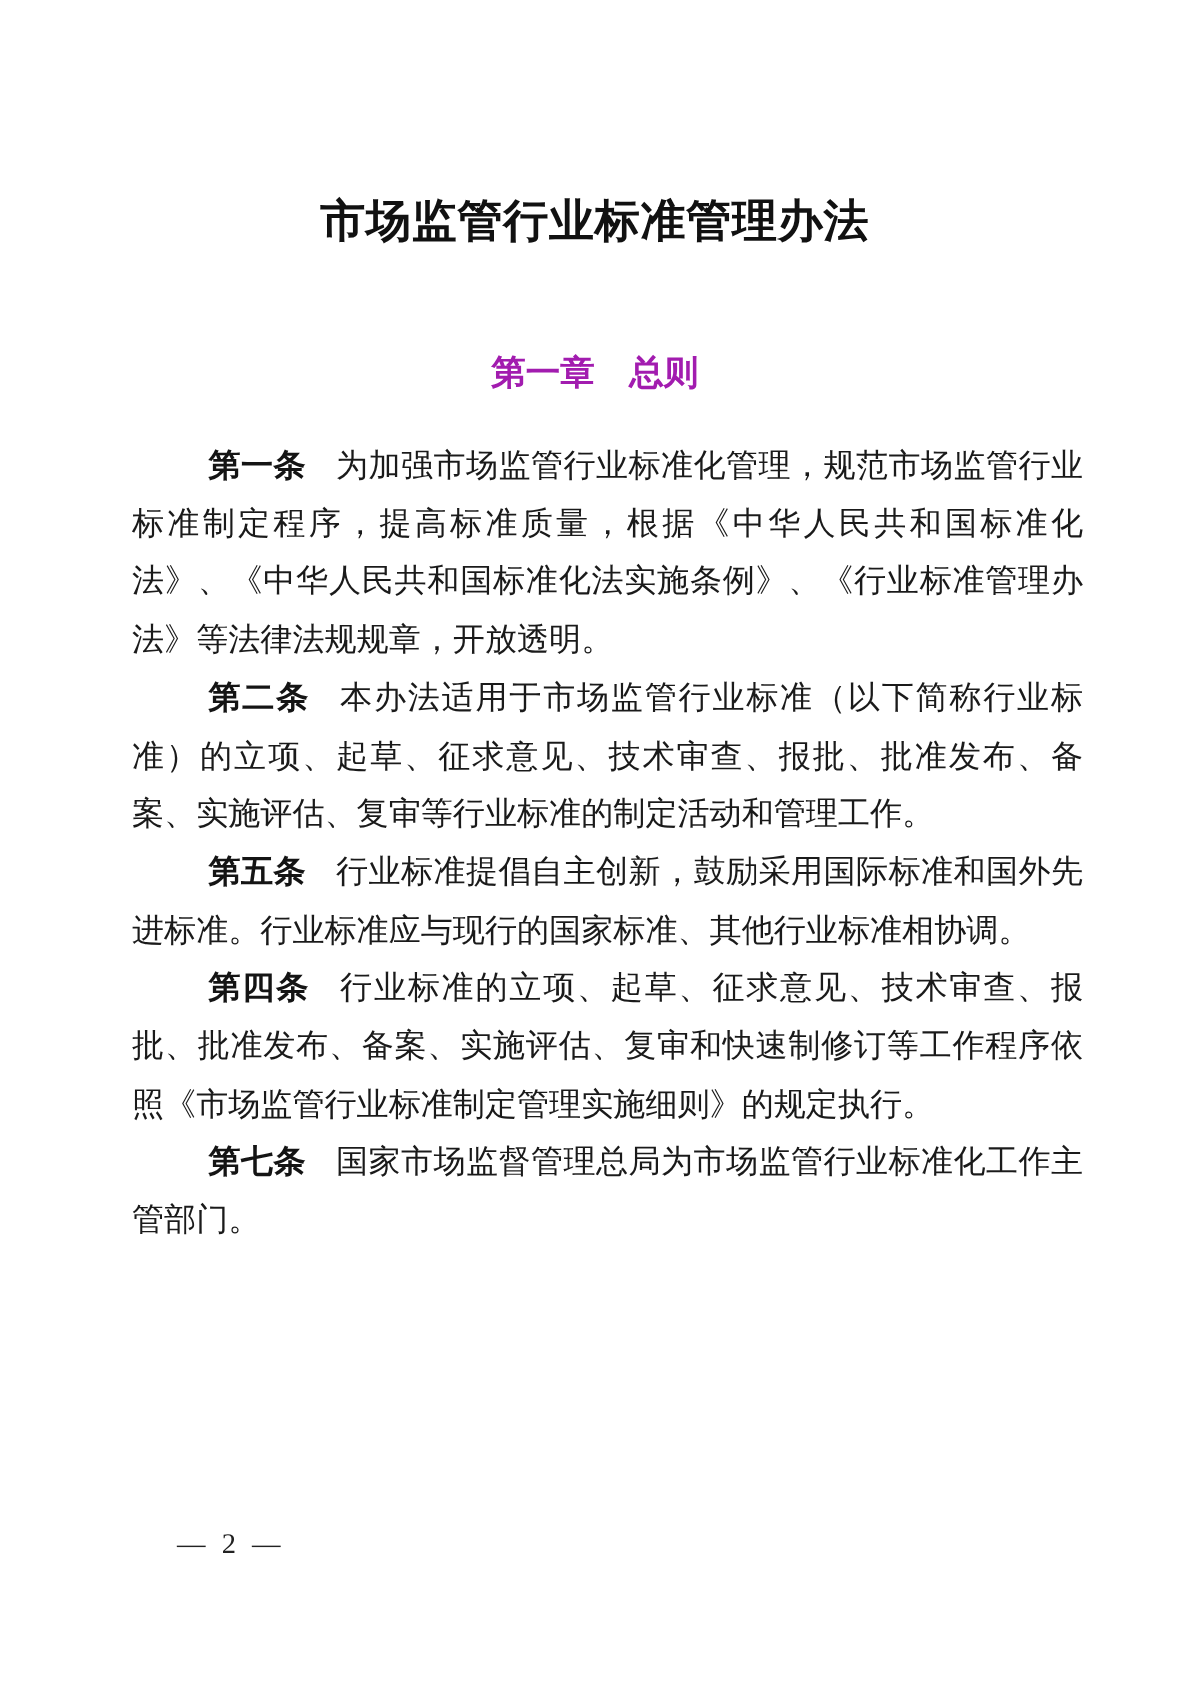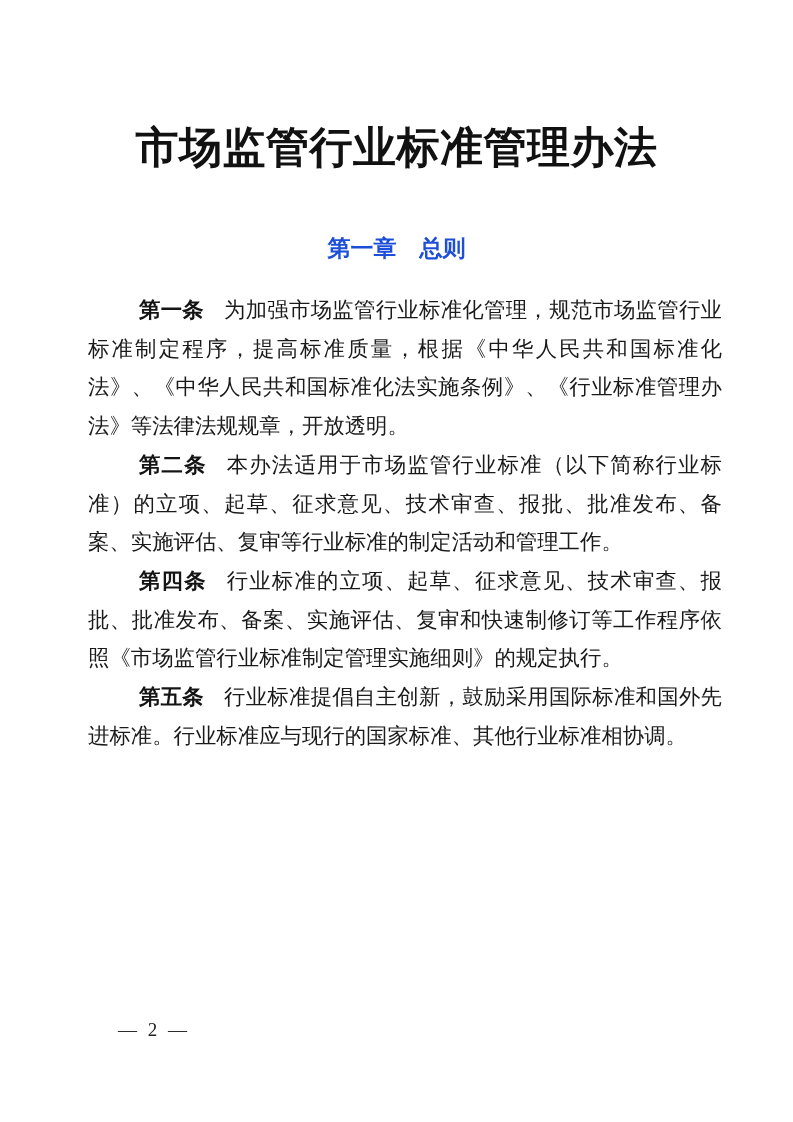--- a/index.html
+++ b/index.html
@@ -17,37 +17,37 @@
     overflow: hidden;
     box-sizing: border-box;
   }
   .doc-title {
     position: absolute;
     top: 128px;
     left: 0;
     width: 100%;
     margin: 0;
     text-align: center;
-    font-size: 43px;
+    font-size: 30px;
     line-height: 40px;
     font-weight: 700;
     letter-spacing: 0.5px;
     color: #111111;
   }
   .chapter {
     position: absolute;
     top: 233px;
     left: 0;
     width: 100%;
     text-align: center;
     font-size: 23px;
     line-height: 30px;
     font-weight: 700;
     font-family: "Liberation Sans", sans-serif;
-    color: #1d4ed8;
+    color: #a21caf;
   }
   .chapter-gap {
     display: inline-block;
     width: 23px;
   }
   .body-text {
     position: absolute;
     top: 291px;
     left: 88px;
     width: 634px;
@@ -93,26 +93,29 @@
     <p class="article">
       <span class="article-label">第一条</span><span class="article-content">为加强市场监管行业标准化管理，规范市场监管行业标准制定程序，提高标准质量，根据《中华人民共和国标准化法》、《中华人民共和国标准化法实施条例》、《行业标准管理办法》等法律法规规章，开放透明。</span>
     </p>
 
     <p class="article">
       <span class="article-label">第二条</span><span class="article-content">本办法适用于市场监管行业标准（以下简称行业标准）的立项、起草、征求意见、技术审查、报批、批准发布、备案、实施评估、复审等行业标准的制定活动和管理工作。</span>
     </p>
 
 
     <p class="article">
+      <span class="article-label">第五条</span><span class="article-content">行业标准提倡自主创新，鼓励采用国际标准和国外先进标准。行业标准应与现行的国家标准、其他行业标准相协调。</span>
+    </p>
+
+    <p class="article">
       <span class="article-label">第四条</span><span class="article-content">行业标准的立项、起草、征求意见、技术审查、报批、批准发布、备案、实施评估、复审和快速制修订等工作程序依照《市场监管行业标准制定管理实施细则》的规定执行。</span>
     </p>
 
+
     <p class="article">
-      <span class="article-label">第五条</span><span class="article-content">行业标准提倡自主创新，鼓励采用国际标准和国外先进标准。行业标准应与现行的国家标准、其他行业标准相协调。</span>
+      <span class="article-label">第七条</span><span class="article-content">国家市场监督管理总局为市场监管行业标准化工作主管部门。</span>
     </p>
-
-
 
   </div>
 
   <div class="page-footer">— 2 —</div>
 
 </div>
 
 </body></html>

